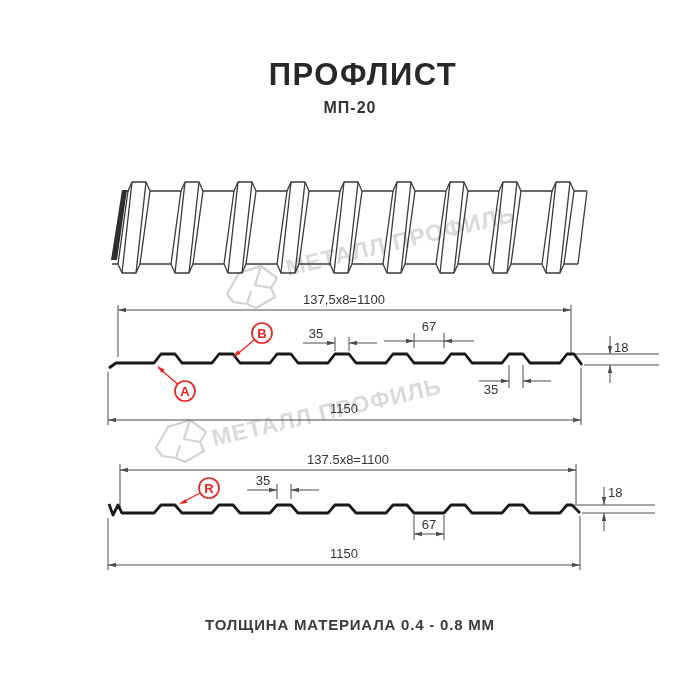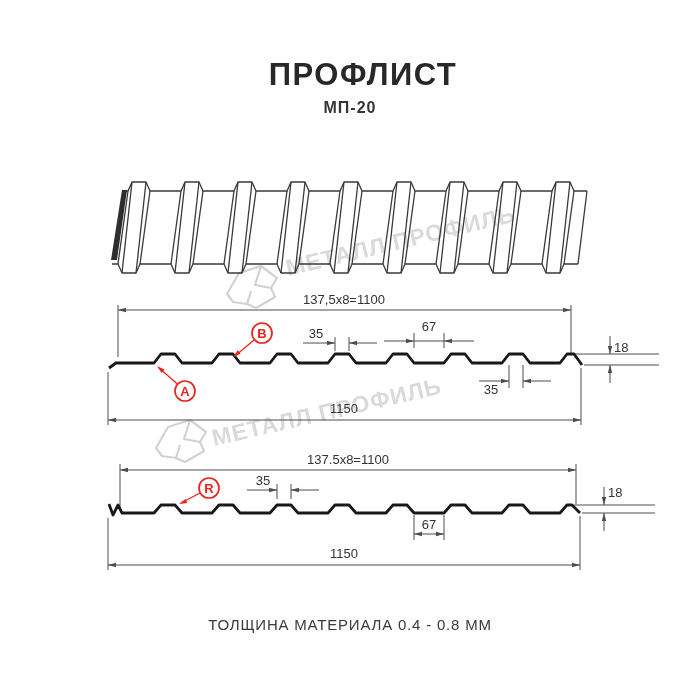--- a/index.html
+++ b/index.html
@@ -3,21 +3,21 @@
 <meta charset="utf-8">
 <style>
   html,body{margin:0;padding:0;background:#ffffff;}
   .page{position:relative;width:700px;height:700px;background:#ffffff;overflow:hidden;
         font-family:"Liberation Sans",sans-serif;}
   .title{position:absolute;top:57px;left:13px;width:700px;text-align:center;
          font-size:31px;font-weight:bold;letter-spacing:1.5px;color:#282828;}
   .subtitle{position:absolute;top:99px;left:0;width:700px;text-align:center;
          font-size:16px;font-weight:bold;letter-spacing:1px;color:#343434;}
   .footer{position:absolute;top:616px;left:0;width:700px;text-align:center;
-         font-size:15px;font-weight:normal;letter-spacing:0.8px;color:#3a3a3a;}
+         font-size:15px;font-weight:bold;letter-spacing:0.8px;color:#3a3a3a;}
   svg.drawing{position:absolute;left:0;top:0;width:700px;height:700px;}
   .dimtxt{font-family:"Liberation Sans",sans-serif;font-size:13px;fill:#333333;}
   .marktxt{font-family:"Liberation Sans",sans-serif;font-size:13px;font-weight:bold;fill:#e8241d;}
   .wmtext{font-family:"Liberation Sans",sans-serif;font-size:23px;font-weight:bold;
           letter-spacing:1px;fill:#dadada;}
 </style>
 </head>
 <body>
 
 <div class="page">

